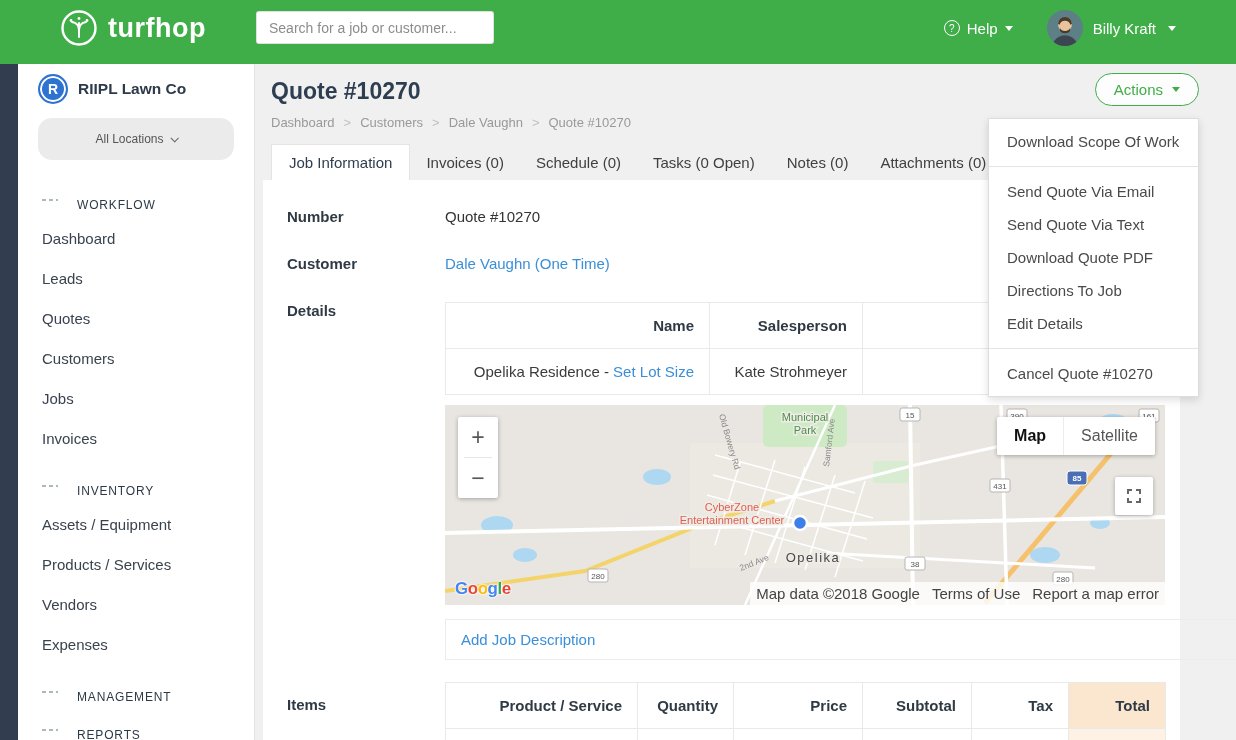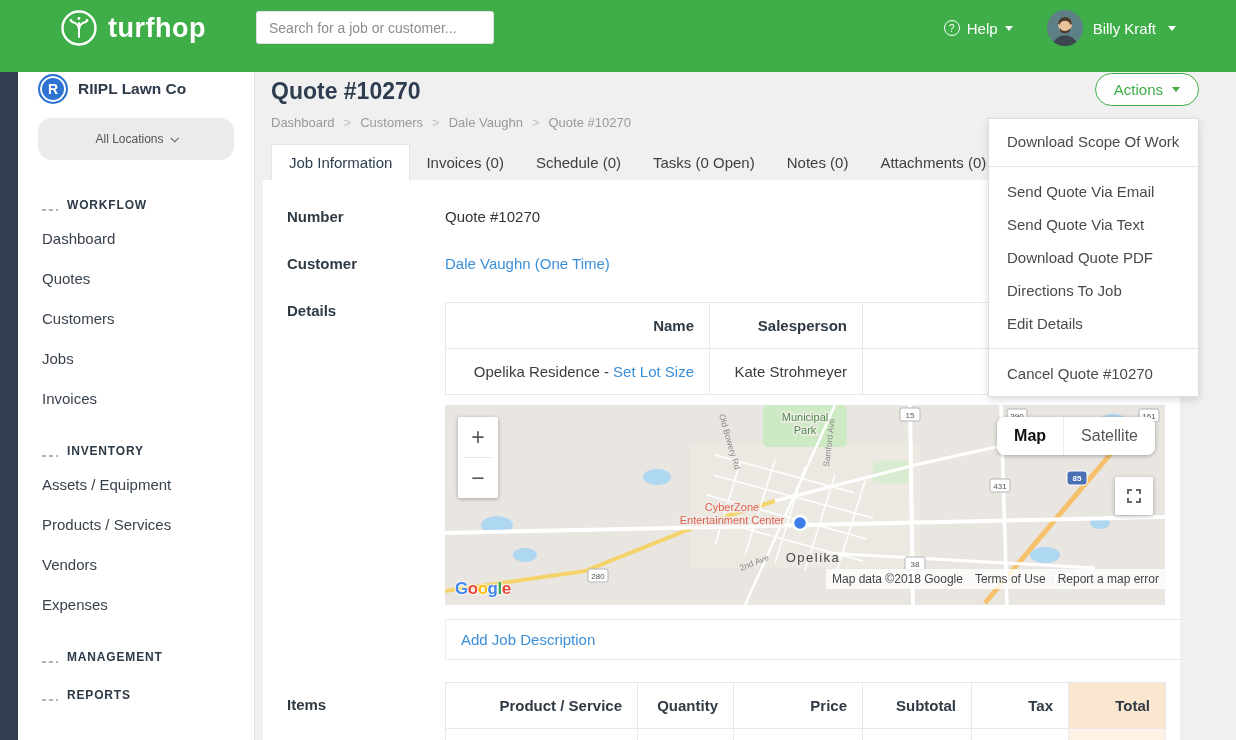--- a/index.html
+++ b/index.html
@@ -1,19 +1,19 @@
 <!DOCTYPE html>
 <html><head>
 <meta charset="utf-8">
 <style>
   * { box-sizing: border-box; margin: 0; padding: 0; }
   html,body { width:1236px; height:740px; overflow:hidden; font-family:"Liberation Sans",sans-serif; background:#f0f0f0; }
 
   
-  .topbar { position:absolute; top:0; left:0; width:1236px; height:72px; background:#3fae49; z-index:60;padding-left:44px; }
+  .topbar { position:absolute; top:0; left:0; width:1236px; height:64px; background:#3fae49; z-index:60;padding-left:44px; }
   .brand { position:absolute; left:60px; top:0; height:56px; display:flex; align-items:center; gap:10px; }
   .brand-name { color:#fff; font-size:27px; font-weight:bold; letter-spacing:.5px; }
   .search-input { position:absolute; left:256px; top:11px; width:238px; height:33px; border:1px solid rgba(0,0,0,.12); border-radius:3px; padding:0 12px; font-size:14px; color:#444; outline:none; font-family:inherit; }
   .search-input::placeholder { color:#8c8c8c; }
   .top-right { position:absolute; right:60px; top:0; height:56px; display:flex; align-items:center; }
   .help-group { display:flex; align-items:center; gap:7px; color:#fff; font-size:15px; margin-right:34px; cursor:pointer; }
   .help-circle { width:16px; height:16px; border:1px solid #fff; border-radius:50%; font-size:10px; display:flex; align-items:center; justify-content:center; }
   .caret { width:0; height:0; border-left:4px solid transparent; border-right:4px solid transparent; border-top:5px solid currentColor; display:inline-block; }
   .avatar { width:36px; height:36px; border-radius:50%; overflow:hidden; flex:0 0 auto; cursor:pointer; }
   .user-name { color:#fff; font-size:15px; margin-left:10px; cursor:pointer; }
@@ -21,21 +21,21 @@
 
   
   .left-rail { position:absolute; left:0; top:56px; bottom:0; width:18px; background:#323d4f; }
   .sidebar { position:absolute; left:18px; top:56px; bottom:0; width:237px; background:#fff; border-right:1px solid #e3e3e3; }
   .company-row { display:flex; align-items:center; gap:10px; padding:18px 20px 0 20px; }
   .r-badge { width:30px; height:30px; border-radius:50%; background:#2e73d2; border:2px solid #2e73d2; box-shadow:inset 0 0 0 2px #fff; color:#fff; font-weight:bold; font-size:14px; display:flex; align-items:center; justify-content:center; }
   .company-name { font-size:15.5px; font-weight:bold; color:#2d3a4a; }
   .locations-pill { margin:14px 20px 0 20px; height:42px; background:#ebebeb; border-radius:14px; display:flex; align-items:center; justify-content:center; gap:7px; font-size:12px; color:#555; cursor:pointer; }
   .chev { width:6px; height:6px; border-right:1.5px solid #666; border-bottom:1.5px solid #666; transform:rotate(45deg) translateY(-1px); display:inline-block; }
   .nav { padding:22px 0 0 24px; }
-  .nav-section { display:flex; align-items:flex-end; gap:9px; font-size:12px; font-weight:bold; letter-spacing:.07em; color:#2c3947; margin:24px 0 8px 0; }
+  .nav-section { display:flex; align-items:flex-start; gap:19px; font-size:12px; font-weight:normal; letter-spacing:.07em; color:#2c3947; margin:24px 0 8px 0; }
   .nav-section.first { margin-top:16px; }
   .nav-item { font-size:15px; color:#39434e; padding:10px 0; height:40px; cursor:pointer; }
 
   
   .main { position:absolute; left:255px; top:56px; right:0; bottom:0; background:#f0f0f0; overflow:hidden; }
   .page-head { position:relative; padding:22px 0 0 16px; }
   .page-title { font-size:23px; font-weight:bold; color:#2e3e50; }
   .breadcrumb { margin-top:10px; font-size:13px; color:#999; }
   .crumb { color:#999; cursor:pointer; }
   .crumb + .crumb::before { content:">"; color:#c0c0c0; margin:0 9px; }
@@ -63,28 +63,28 @@
   .items-row .field-label { padding-top:14px; }
 
   
   .map-box { position:relative; margin-top:10px; width:720px; height:200px; overflow:hidden; background:#e9e6e1; cursor:grab; }
   .map-svg { position:absolute; top:0; left:0; }
   .map-svg text { font-family:"Liberation Sans",sans-serif; }
   .halo { paint-order:stroke; stroke:#efece7; stroke-width:3px; }
   .zoom-ctl { position:absolute; top:12px; left:13px; width:40px; background:#fff; border-radius:2px; box-shadow:0 1px 4px rgba(0,0,0,.3); z-index:5; }
   .zoom-btn { height:40px; display:flex; align-items:center; justify-content:center; font-size:23px; color:#565656; cursor:pointer; }
   .zoom-div { height:1px; background:#e6e6e6; margin:0 6px; }
-  .map-type { position:absolute; top:12px; right:10px; display:flex; box-shadow:0 1px 4px rgba(0,0,0,.3); border-radius:8px; overflow:hidden; z-index:5; }
+  .map-type { position:absolute; top:12px; right:10px; display:flex; box-shadow:0 1px 4px rgba(0,0,0,.3); border-radius:2px; overflow:hidden; z-index:5; }
   .mt-btn { background:#fff; height:38px; padding:0 17px; display:flex; align-items:center; font-size:16px; color:#565656; cursor:pointer; }
   .mt-btn.selected { font-weight:bold; color:#111; }
   .mt-btn + .mt-btn { border-left:1px solid #ececec; }
   .fullscreen-btn { position:absolute; top:72px; right:12px; width:38px; height:38px; background:#fff; border-radius:2px; box-shadow:0 1px 4px rgba(0,0,0,.3); display:flex; align-items:center; justify-content:center; cursor:pointer; z-index:5; }
   .google-logo { position:absolute; left:10px; bottom:6px; font-size:17px; font-weight:bold; letter-spacing:-.5px; z-index:5; cursor:pointer; text-shadow:0 0 2px #fff,0 0 2px #fff,0 0 3px #fff; }
   .g-blue { color:#4285F4; } .g-red { color:#EA4335; } .g-yellow { color:#FBBC05; } .g-green { color:#34A853; }
-  .map-attrib { position:absolute; right:0; bottom:16px; background:rgba(255,255,255,.8); font-size:12px; color:#444; padding:3px 6px; display:flex; gap:12px; z-index:5; }
+  .map-attrib { position:absolute; right:0; bottom:0; background:rgba(255,255,255,.8); font-size:15px; color:#444; padding:3px 6px; display:flex; gap:12px; z-index:5; }
   .map-attrib span { cursor:pointer; }
 
   .desc-box { margin-top:14px; width:832px; border:1px solid #ececec; padding:11px 15px; font-size:15px; }
 
   
   .dropdown { position:absolute; top:62px; right:37px; width:211px; background:#fff; border:1px solid #ddd; box-shadow:0 3px 8px rgba(0,0,0,.13); padding:6px 0; z-index:50; }
   .dd-item { padding:8px 18px; font-size:15px; color:#4a4a4a; cursor:pointer; white-space:nowrap; }
   .dd-divider { border-top:1px solid #e4e4e4; margin:8px 0; }
 </style>
 </head>
@@ -137,20 +137,21 @@
     <span class="chev"></span>
   </div>
   <div class="nav">
     <div class="nav-section first">
       <svg width="16" height="4">
           <line x1="0" y1="2" x2="16" y2="2" stroke="#93a0ac" stroke-width="1.6" stroke-dasharray="4 3"></line>
         </svg>
       <span>WORKFLOW</span>
     </div>
     <div class="nav-item">Dashboard</div>
+    <div class="nav-item">Leads</div>
     <div class="nav-item">Quotes</div>
     <div class="nav-item">Customers</div>
     <div class="nav-item">Jobs</div>
     <div class="nav-item">Invoices</div>
 
     <div class="nav-section">
       <svg width="16" height="4">
           <line x1="0" y1="2" x2="16" y2="2" stroke="#93a0ac" stroke-width="1.6" stroke-dasharray="4 3"></line>
         </svg>
       <span>INVENTORY</span>

